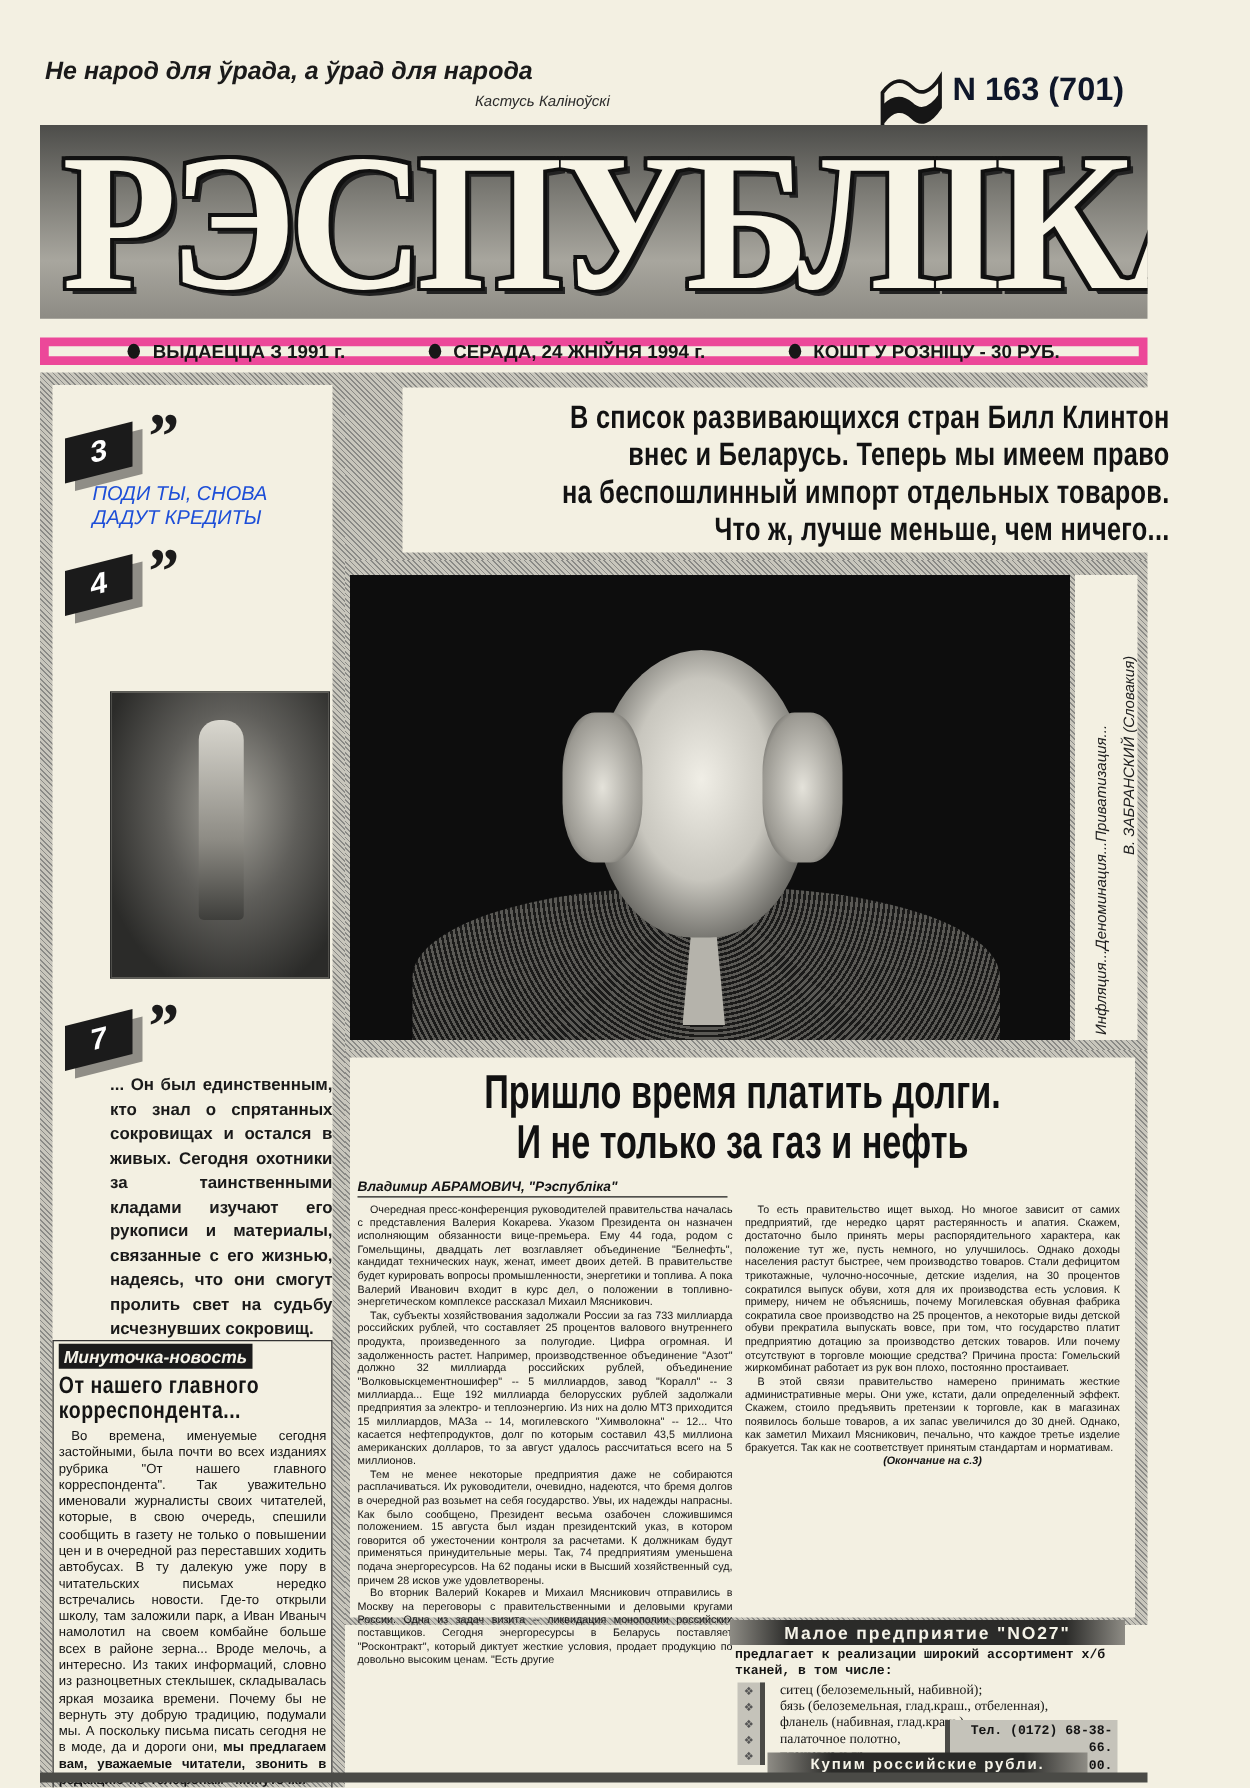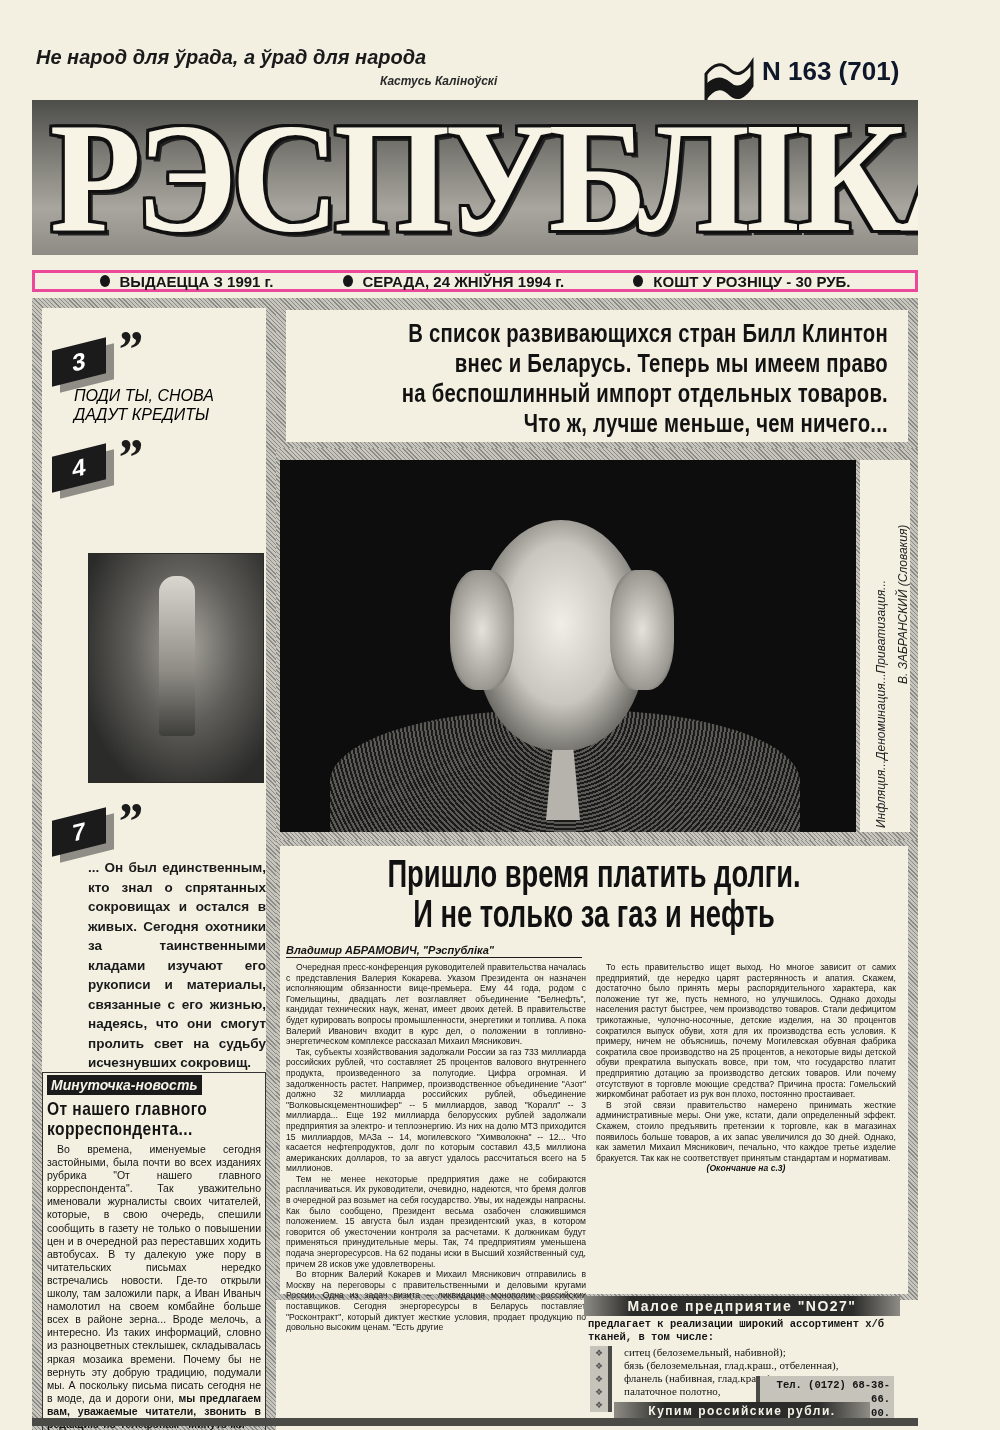--- a/index.html
+++ b/index.html
@@ -5,78 +5,78 @@
   * { box-sizing: border-box; margin: 0; padding: 0; }
   html, body { width: 1000px; height: 1430px; background: #f3f0e2; overflow: hidden; }
   body { position: relative; font-family: "Liberation Sans", sans-serif; color: #141414; }
 
   .hatch {
     background: repeating-linear-gradient(45deg, #8a8a86 0 1px, #c8c6bc 1px 3px);
   }
 
   
   .motto { position: absolute; left: 36px; top: 46px; font-size: 20px; font-weight: bold; font-style: italic; color: #1a1a1a; }
-  .motto-author { position: absolute; left: 380px; top: 74px; font-size: 12px; font-weight: bold; font-style: italic; color: #2a2a2a; text-align: right; }
+  .motto-author { position: absolute; left: 380px; top: 74px; font-size: 12px; font-weight: normal; font-style: italic; color: #2a2a2a; text-align: right; }
   .issue { position: absolute; left: 762px; top: 56px; font-size: 26px; font-weight: bold; color: #0f172a; }
   .flag-icon { position: absolute; left: 700px; top: 52px; width: 56px; height: 70px; }
 
   
   .masthead {
     position: absolute; left: 32px; top: 100px; width: 886px; height: 155px;
     background: linear-gradient(180deg, #4d4d4a 0%, #7c7b75 35%, #a8a69e 70%, #8d8b84 100%);
     overflow: hidden;
   }
   .masthead-title {
     position: absolute; left: 0; top: 8px; width: 100%; text-align: center;
     font-family: "Liberation Serif", serif; font-weight: bold; font-size: 156px; line-height: 140px;
     letter-spacing: -6px; color: #f7f4e6;
     transform: scaleX(0.96);
     text-shadow: -3px 0 #111, 3px 0 #111, 0 -3px #111, 0 3px #111, -3px -3px #111, 3px 3px #111, -3px 3px #111, 3px -3px #111, 5px 5px #222;
   }
 
   
   .info-strip {
     position: absolute; left: 32px; top: 270px; width: 886px; height: 22px;
-    border: 3px solid #ec4899; background: #f3f0e2;
+    border: 7px solid #ec4899; background: #f3f0e2;
     display: flex; align-items: center; justify-content: space-around;
     font-size: 15px; font-weight: bold; color: #161616; padding: 0 30px;
   }
   .info-item { display: flex; align-items: center; gap: 10px; }
   .bullet { width: 10px; height: 12px; border-radius: 50%; background: #161616; display: inline-block; }
 
   
   .left-col { position: absolute; left: 32px; top: 298px; width: 244px; height: 1132px; padding: 10px; }
   .left-col-inner { background: #f3f0e2; width: 100%; height: 100%; position: relative; }
   .left-top { position: absolute; left: 0; top: 0; width: 224px; height: 735px; }
   .teaser-num {
     position: absolute; width: 54px; height: 36px; background: #1b1b1b; color: #fff;
     font-size: 24px; font-weight: bold; display: flex; align-items: center; justify-content: center;
     transform: skewY(-14deg); box-shadow: 8px 8px 0 #8f8d86;
   }
   .quote-mark { position: absolute; font-family: "Liberation Serif", serif; font-weight: bold; font-style: italic; font-size: 52px; line-height: 52px; color: #1b1b1b; }
-  .teaser-text { position: absolute; font-size: 16px; font-style: italic; line-height: 19px; color: #000000; }
+  .teaser-text { position: absolute; font-size: 16px; font-style: italic; line-height: 19px; color: #1d4ed8; }
   .photo {
     position: absolute; left: 46px; top: 245px; width: 176px; height: 230px;
     background: radial-gradient(ellipse at 55% 40%, #a6a49c 0%, #5f5e5a 40%, #2b2b29 80%);
     border: 1px solid #2b2b29;
   }
   .photo-figure { position: absolute; left: 70px; top: 22px; width: 36px; height: 160px; background: linear-gradient(180deg, #d9d7cf 0%, #8d8b84 60%, #3e3e3b 100%); border-radius: 16px 16px 4px 4px; }
   .teaser7-text { position: absolute; left: 46px; top: 550px; width: 178px; font-size: 13.5px; font-weight: bold; line-height: 19.5px; text-align: justify; color: #1a1a1a; }
 
   .minutka {
     position: absolute; left: 0; top: 764px; width: 224px; height: 380px; border: 1px solid #333; padding: 2px 4px;
   }
   .minutka-label { display: inline-block; background: #1b1b1b; color: #f5f3e8; font-size: 14px; font-style: italic; font-weight: bold; padding: 2px 4px; }
   .minutka-headline { font-family: "Liberation Sans Narrow", "Liberation Sans", sans-serif; font-weight: bold; font-size: 19px; line-height: 20px; margin-top: 4px; transform: scaleX(0.82); transform-origin: left; letter-spacing: 0.5px; width: 270px; }
   .minutka-body { font-size: 10.5px; line-height: 13.1px; text-align: justify; margin-top: 4px; text-indent: 10px; }
   .minutka-body b { font-weight: bold; }
 
   
   .right-top { position: absolute; left: 276px; top: 298px; width: 642px; height: 150px; padding: 12px 10px 6px 10px; }
-  .right-top-inner { background: #f3f0e2; width: 100%; height: 100%; padding: 8px 20px; }
+  .right-top-inner { background: #f3f0e2; width: 100%; height: 100%; padding: 8px 8px; margin-left: 36px; }
   .lead-headline {
     font-family: "Liberation Sans", sans-serif; font-weight: bold; font-size: 26px; line-height: 30px; text-align: right;
     transform: scaleX(0.78); transform-origin: right; width: 128%; margin-left: -28%; letter-spacing: 0.3px; color: #121212;
   }
 
   .cartoon-frame { position: absolute; left: 276px; top: 448px; width: 642px; height: 392px; padding: 6px 10px; }
   .cartoon {
     position: absolute; left: 4px; top: 12px; width: 576px; height: 372px; background: #0d0d0d; overflow: hidden;
   }
   .cartoon-face {

